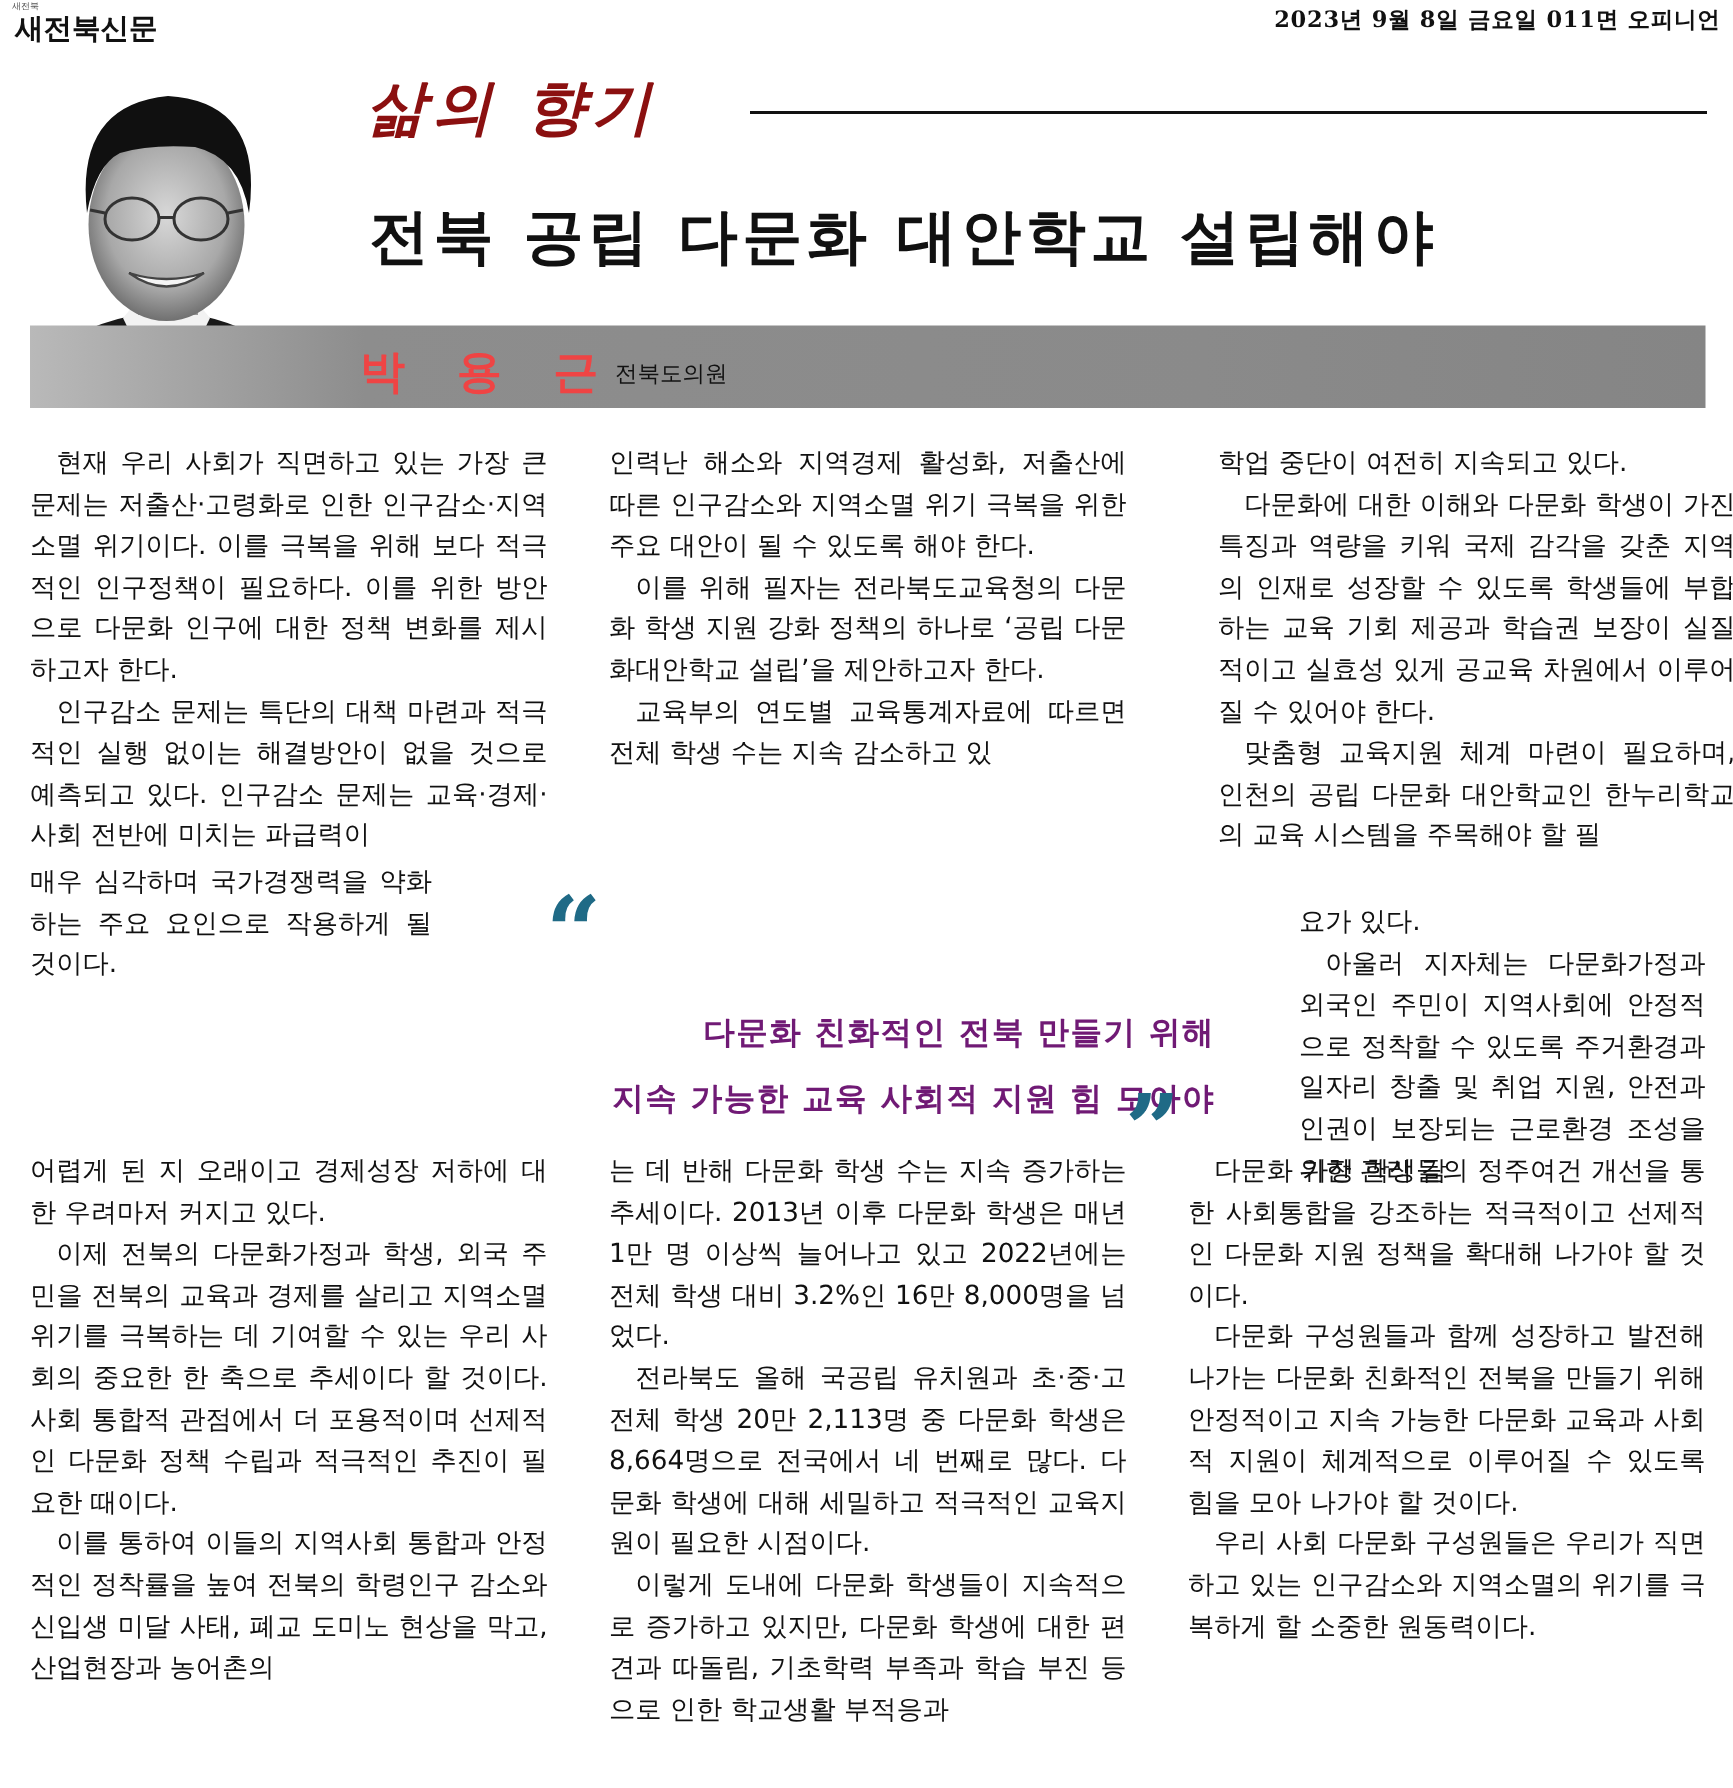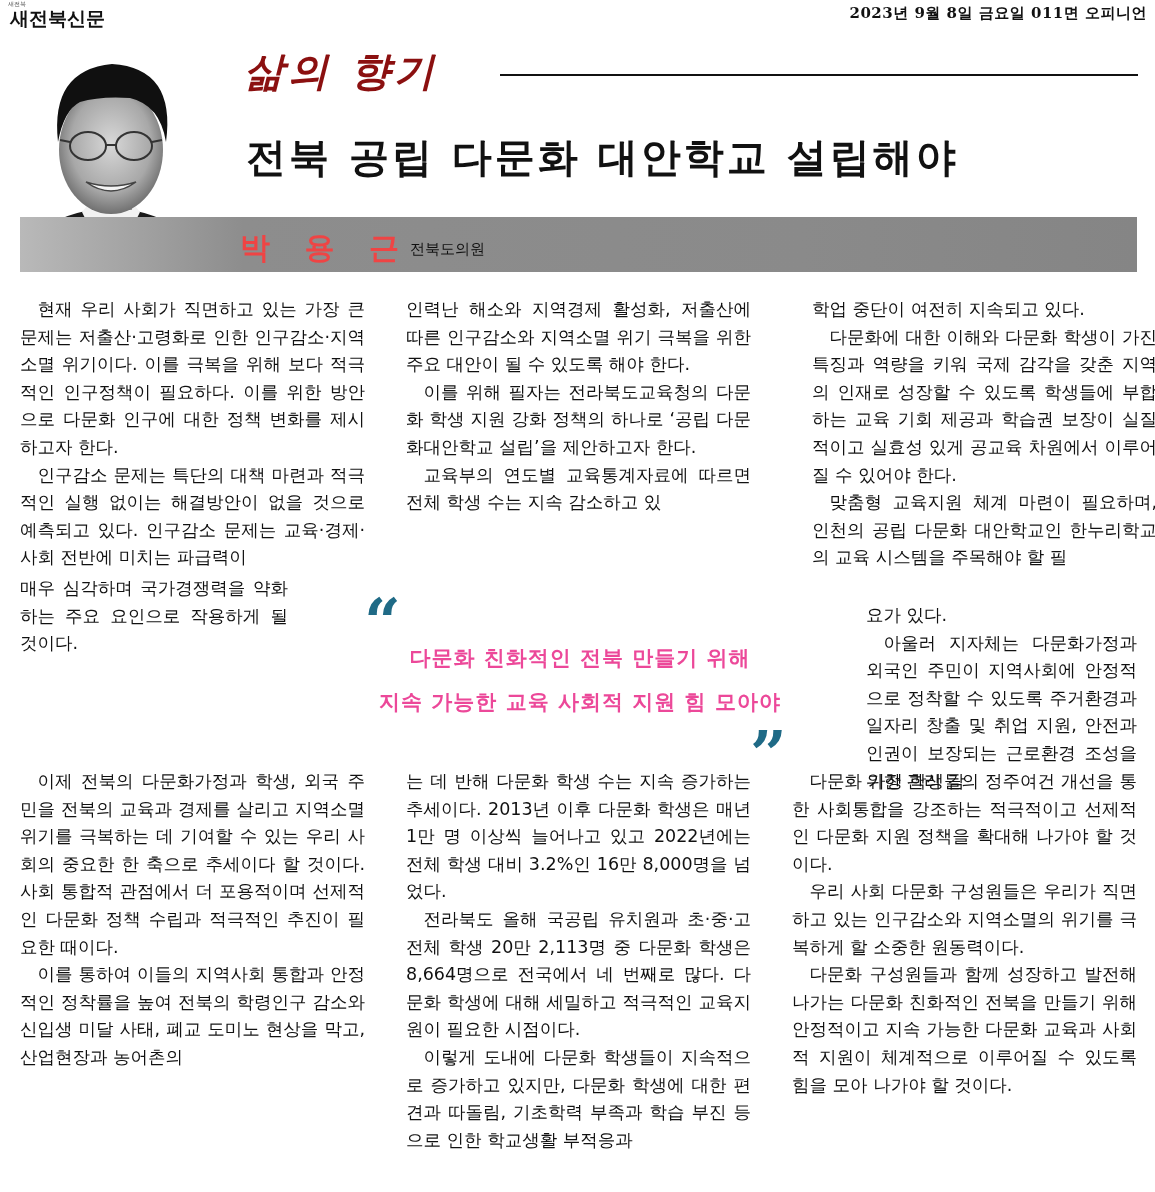--- a/index.html
+++ b/index.html
@@ -40,22 +40,22 @@
 
   .col3a { left:792px; top:296px; width:345px;margin-left:20px; }
   .col3b { left:866px; top:602px; width:271px; }
   .col3c { left:792px; top:768px; width:345px; }
 
   .pullquote { position:absolute; left:350px; top:590px; width:460px; height:175px; }
   .pq-open { position:absolute; left:14px; top:0px; font-size:64px; line-height:64px; font-weight:bold;
              color:#1f6a86; font-family:"DejaVu Serif",serif; }
   .pq-close { position:absolute; left:400px; top:132px; font-size:64px; line-height:64px; font-weight:bold;
               color:#1f6a86; font-family:"DejaVu Serif",serif; }
-  .pq-line { position:absolute; left:0; width:460px; text-align:center; font-size:21px; font-weight:bold;
-             color:#ec4899; letter-spacing:1px; }
+  .pq-line { position:absolute; left:0; width:460px; text-align:right; font-size:21px; font-weight:bold;
+             color:#701a75; letter-spacing:1px;margin-top:30px; }
   .pq-line1 { top:54px; }
   .pq-line2 { top:98px; }
 </style>
 </head>
 <body>
 
 <div class="masthead-logo">
   <span class="mini">새전북</span>
   <span>새전북신문</span>
 </div>
@@ -107,20 +107,21 @@
 <div class="byline-title">전북도의원</div>
 
 <div class="col col1a">
   <p>현재 우리 사회가 직면하고 있는 가장 큰 문제는 저출산·고령화로 인한 인구감소·지역소멸 위기이다. 이를 극복을 위해 보다 적극적인 인구정책이 필요하다. 이를 위한 방안으로 다문화 인구에 대한 정책 변화를 제시하고자 한다.</p>
   <p>인구감소 문제는 특단의 대책 마련과 적극적인 실행 없이는 해결방안이 없을 것으로 예측되고 있다. 인구감소 문제는 교육·경제·사회 전반에 미치는 파급력이</p>
 </div>
 <div class="col col1b">
   <p class="noindent">매우 심각하며 국가경쟁력을 약화하는 주요 요인으로 작용하게 될 것이다.</p>
 </div>
 <div class="col col1c">
+  <p class="noindent">어렵게 된 지 오래이고 경제성장 저하에 대한 우려마저 커지고 있다.</p>
   <p>이제 전북의 다문화가정과 학생, 외국 주민을 전북의 교육과 경제를 살리고 지역소멸 위기를 극복하는 데 기여할 수 있는 우리 사회의 중요한 한 축으로 추세이다 할 것이다. 사회 통합적 관점에서 더 포용적이며 선제적인 다문화 정책 수립과 적극적인 추진이 필요한 때이다.</p>
   <p>이를 통하여 이들의 지역사회 통합과 안정적인 정착률을 높여 전북의 학령인구 감소와 신입생 미달 사태, 폐교 도미노 현상을 막고, 산업현장과 농어촌의</p>
 </div>
 
 <div class="col col2a">
   <p class="noindent">인력난 해소와 지역경제 활성화, 저출산에 따른 인구감소와 지역소멸 위기 극복을 위한 주요 대안이 될 수 있도록 해야 한다.</p>
   <p>이를 위해 필자는 전라북도교육청의 다문화 학생 지원 강화 정책의 하나로 ‘공립 다문화대안학교 설립’을 제안하고자 한다.</p>
   <p>교육부의 연도별 교육통계자료에 따르면 전체 학생 수는 지속 감소하고 있</p>
 </div>
 
@@ -141,15 +142,15 @@
   <p class="noindent">학업 중단이 여전히 지속되고 있다.</p>
   <p>다문화에 대한 이해와 다문화 학생이 가진 특징과 역량을 키워 국제 감각을 갖춘 지역의 인재로 성장할 수 있도록 학생들에 부합하는 교육 기회 제공과 학습권 보장이 실질적이고 실효성 있게 공교육 차원에서 이루어질 수 있어야 한다.</p>
   <p>맞춤형 교육지원 체계 마련이 필요하며, 인천의 공립 다문화 대안학교인 한누리학교의 교육 시스템을 주목해야 할 필</p>
 </div>
 <div class="col col3b">
   <p class="noindent">요가 있다.</p>
   <p>아울러 지자체는 다문화가정과 외국인 주민이 지역사회에 안정적으로 정착할 수 있도록 주거환경과 일자리 창출 및 취업 지원, 안전과 인권이 보장되는 근로환경 조성을 위한 관리 감</p>
 </div>
 <div class="col col3c">
   <p>다문화 가정 학생들의 정주여건 개선을 통한 사회통합을 강조하는 적극적이고 선제적인 다문화 지원 정책을 확대해 나가야 할 것이다.</p>
+  <p>다문화 구성원들과 함께 성장하고 발전해 나가는 다문화 친화적인 전북을 만들기 위해 안정적이고 지속 가능한 다문화 교육과 사회적 지원이 체계적으로 이루어질 수 있도록 힘을 모아 나가야 할 것이다.</p>
   <p>우리 사회 다문화 구성원들은 우리가 직면하고 있는 인구감소와 지역소멸의 위기를 극복하게 할 소중한 원동력이다.</p>
-  <p>다문화 구성원들과 함께 성장하고 발전해 나가는 다문화 친화적인 전북을 만들기 위해 안정적이고 지속 가능한 다문화 교육과 사회적 지원이 체계적으로 이루어질 수 있도록 힘을 모아 나가야 할 것이다.</p>
 </div>
 
 </body></html>

